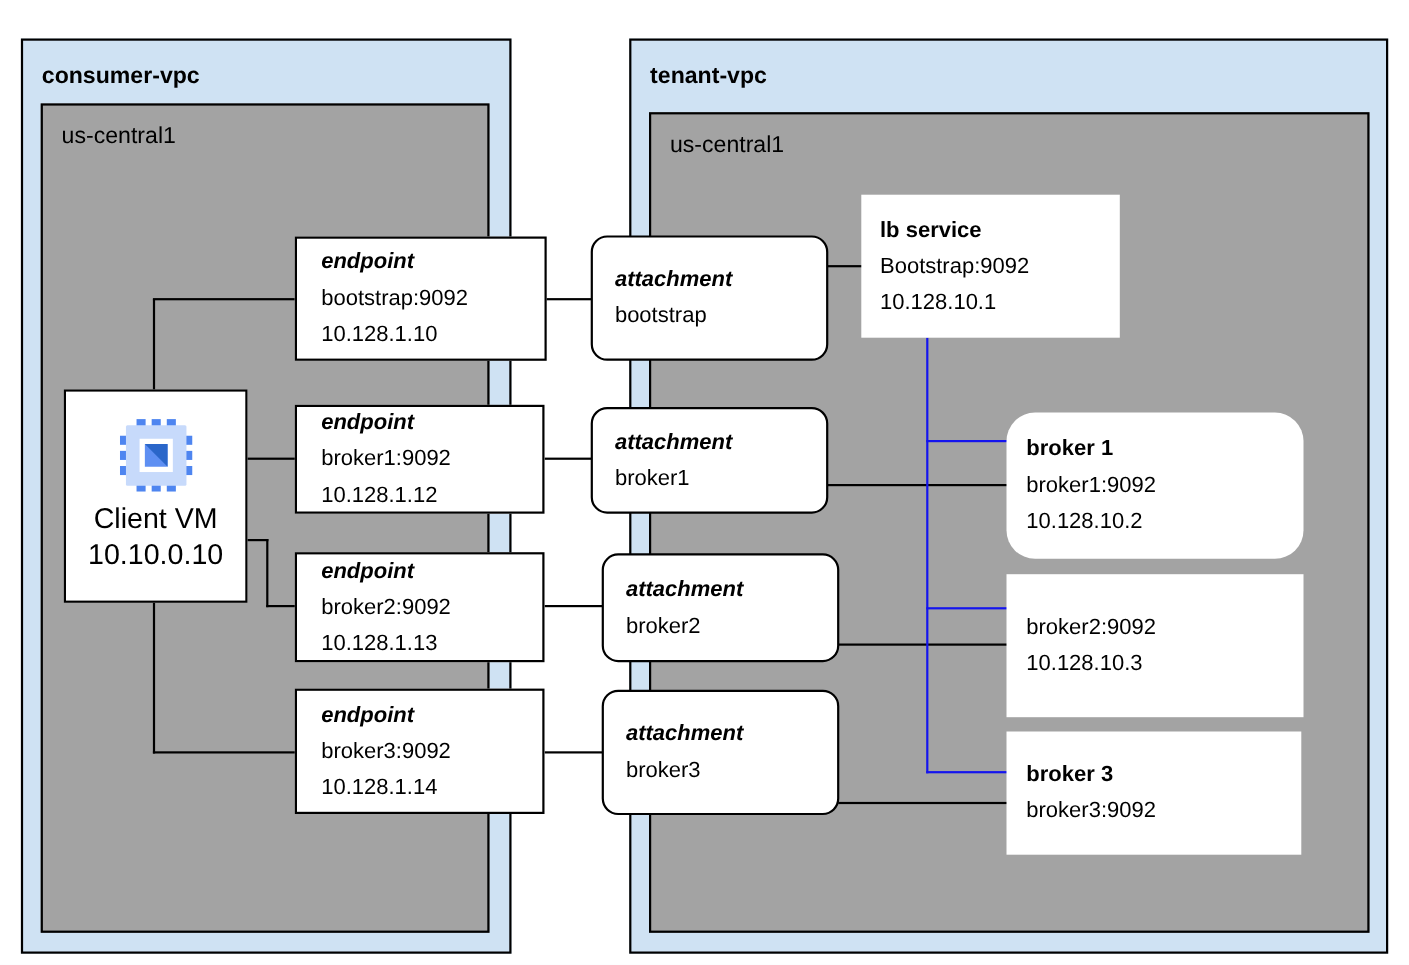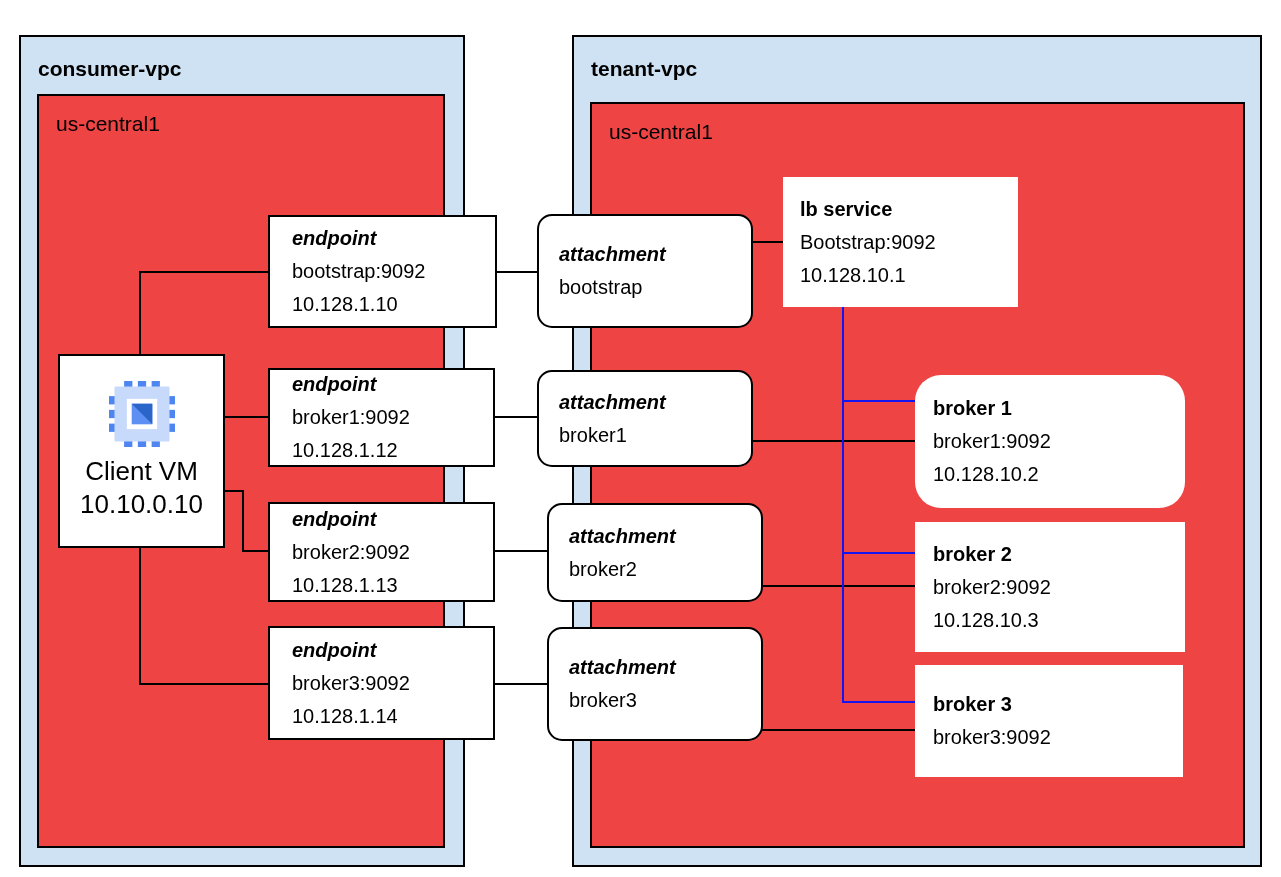--- a/index.html
+++ b/index.html
@@ -2,21 +2,21 @@
 <html><head>
 <meta charset="utf-8">
 <style>
   html,body{margin:0;padding:0;background:#ffffff;}
   .stage{
     position:relative;width:1281px;height:877px;background:#ffffff;overflow:hidden;
     font-family:"Liberation Sans","DejaVu Sans",sans-serif;color:#000;
   }
   .vpc{position:absolute;background:#cfe2f3;border:2px solid #000;box-sizing:border-box;}
   .vpc-label{position:absolute;left:17px;top:20px;font-size:21px;font-weight:bold;}
-  .region{position:absolute;background:#ef4444;border:2px solid #000;box-sizing:border-box;padding-left:45px;}
+  .region{position:absolute;background:#a3a3a3;border:2px solid #000;box-sizing:border-box;padding-left:45px;}
   .region-label{position:absolute;left:17px;top:16px;font-size:21px;}
 
   .line{position:absolute;background:#000;z-index:3;}
   .line.blue{background:#1414ee;}
   .hl{height:2px;}
   .vl{width:2px;}
 
   .node{
     position:absolute;background:#ffffff;box-sizing:border-box;z-index:5;
     display:flex;flex-direction:column;justify-content:center;
@@ -151,21 +151,20 @@
     <div>Bootstrap:9092</div>
     <div>10.128.10.1</div>
   </div>
 
   <div class="node broker-box" style="left:915px;top:375px;width:270px;height:133px;border-radius:26px;">
     <div class="t-b">broker 1</div>
     <div>broker1:9092</div>
     <div>10.128.10.2</div>
   </div>
   <div class="node broker-box" style="left:915px;top:522px;width:270px;height:130px;">
-    <div class="t-b">broker 2</div>
     <div>broker2:9092</div>
     <div>10.128.10.3</div>
   </div>
   <div class="node broker-box" style="left:915px;top:665px;width:268px;height:112px;">
     <div class="t-b">broker 3</div>
     <div>broker3:9092</div>
   </div>
 
 </div>
 

